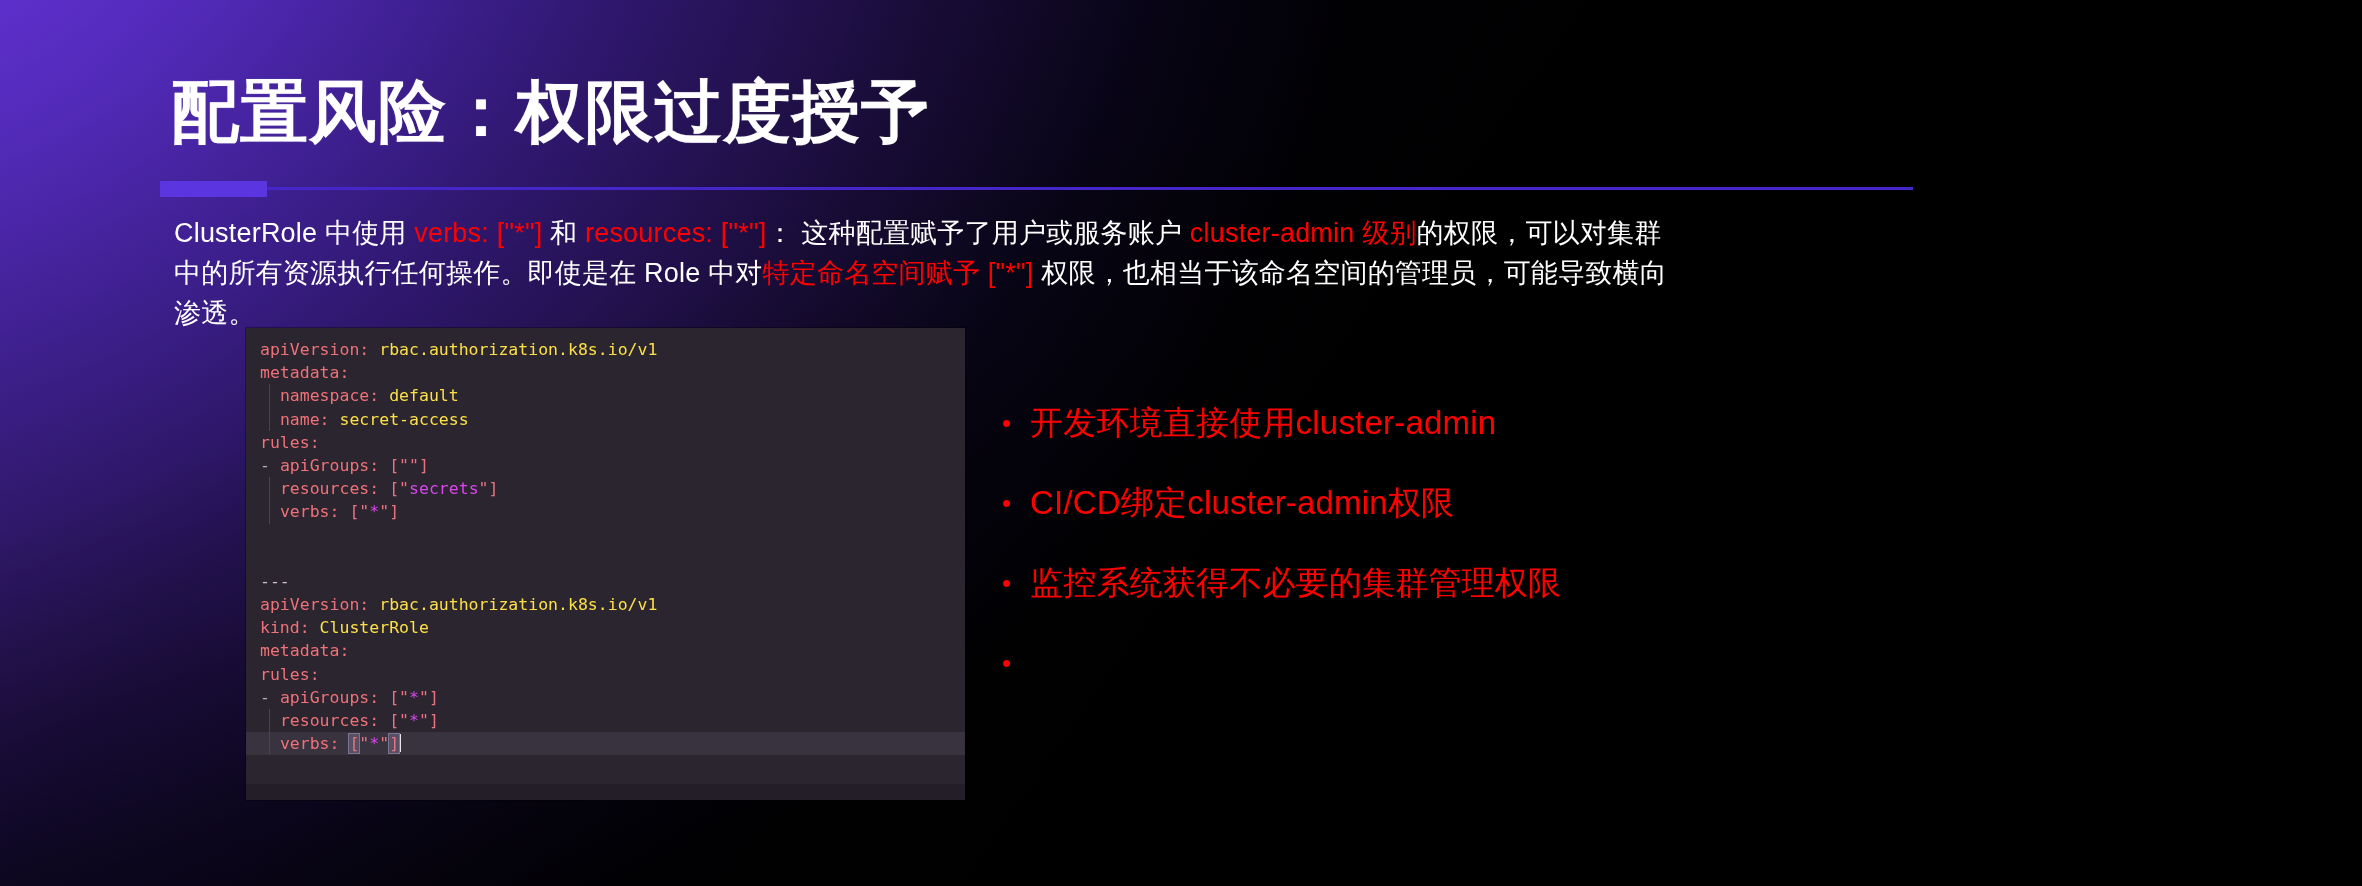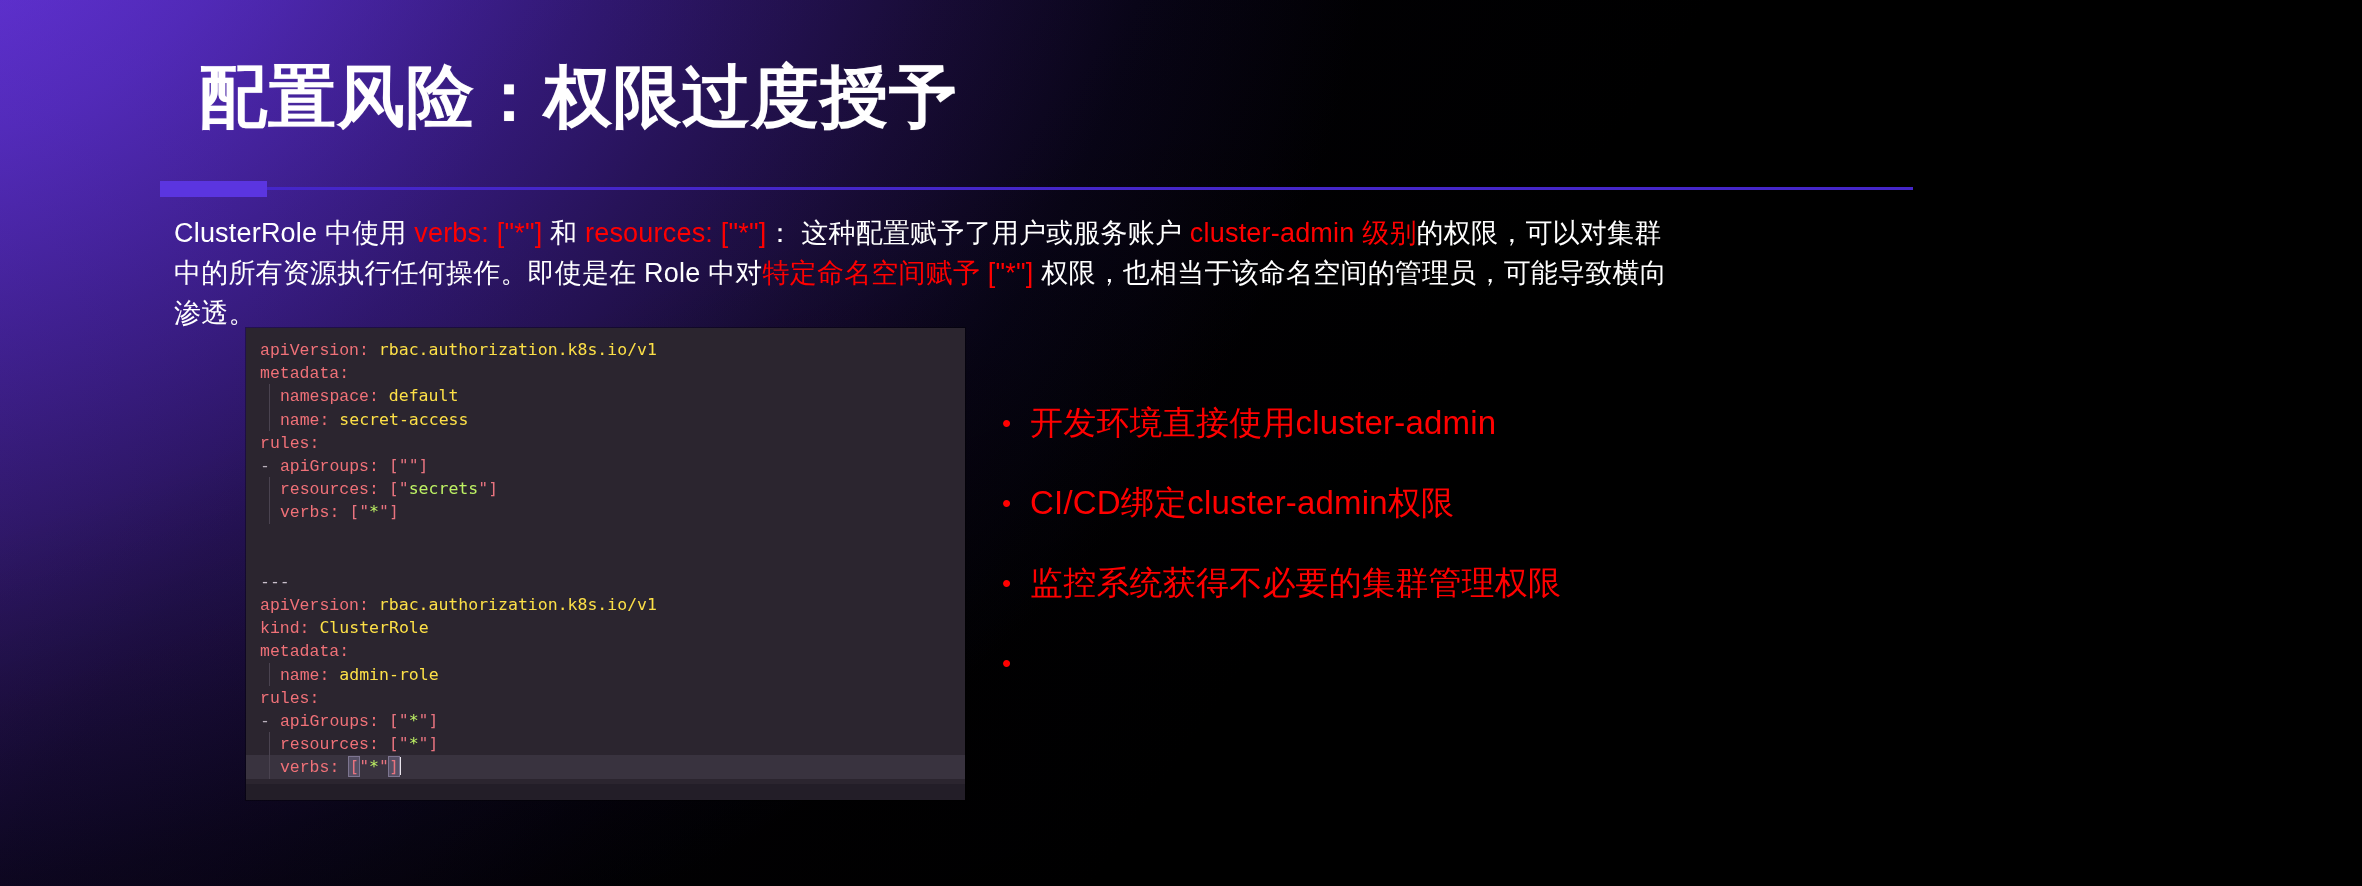--- a/index.html
+++ b/index.html
@@ -47,29 +47,28 @@
                 rgba(0,0,0,0) 30%,
                 rgba(0,0,0,0.35) 62%,
                 rgba(0,0,0,0.8) 85%,
                 rgba(0,0,0,0.95) 100%);
   }
 
   
   #title {
     position: absolute;
     left: 171px;
-    top: 60px;
+    top: 75px;
     font-size: 68px;
     line-height: 1.08;
     font-weight: 700;
     color: #ffffff;
     letter-spacing: 1px;
     white-space: nowrap;
     text-shadow: 0 0 1px rgba(255,255,255,0.4);
-    margin-left: 28px;
   }
 
   
   #divider-wrap {
     position: absolute;
     left: 160px;
     top: 181px;
     width: 1753px;
     height: 16px;
   }
@@ -135,23 +134,23 @@
     position: absolute;
     left: 23px;
     top: 0;
     bottom: 0;
     width: 1px;
     background: #4a4350;
   }
   .code-line.active {
     background: #39333f;
   }
-  .tok-key   { color: #f07178; font-family: Liberation Mono, monospace; }
+  .tok-key   { color: #f07178; }
   .tok-val   { color: #fde047; }
-  .tok-str   { color: #bef264; margin-top: 38px; }
+  .tok-str   { color: #d946ef; margin-top: 38px; }
   .tok-punct { color: #e8737f; }
   .tok-dash  { color: #b9b0bb; }
   .tok-doc   { color: #c9c0cc; }
   .bracket-match {
     background: #565065;
     outline: 1px solid #7d7590;
   }
   .cursor {
     display: inline-block;
     width: 2px;
@@ -224,21 +223,20 @@
         <div class="code-line"><span class="tok-key">rules:</span></div>
         <div class="code-line"><span class="tok-dash">- </span><span class="tok-key">apiGroups: </span><span class="tok-punct">[</span><span class="tok-punct">"</span><span class="tok-str"></span><span class="tok-punct">"</span><span class="tok-punct">]</span></div>
         <div class="code-line indent-guide"><span>  </span><span class="tok-key">resources: </span><span class="tok-punct">[</span><span class="tok-punct">"</span><span class="tok-str">secrets</span><span class="tok-punct">"</span><span class="tok-punct">]</span></div>
         <div class="code-line indent-guide"><span>  </span><span class="tok-key">verbs: </span><span class="tok-punct">[</span><span class="tok-punct">"</span><span class="tok-str">*</span><span class="tok-punct">"</span><span class="tok-punct">]</span></div>
         <div class="code-line">&nbsp;</div>
         <div class="code-line">&nbsp;</div>
         <div class="code-line"><span class="tok-doc">---</span></div>
         <div class="code-line"><span class="tok-key">apiVersion: </span><span class="tok-val">rbac.authorization.k8s.io/v1</span></div>
         <div class="code-line"><span class="tok-key">kind: </span><span class="tok-val">ClusterRole</span></div>
         <div class="code-line"><span class="tok-key">metadata:</span></div>
-        <div class="code-line indent-guide"><span>  </span><span class="tok-key">name: </span><span class="tok-val">admin-role</span></div>
         <div class="code-line"><span class="tok-key">rules:</span></div>
         <div class="code-line"><span class="tok-dash">- </span><span class="tok-key">apiGroups: </span><span class="tok-punct">[</span><span class="tok-punct">"</span><span class="tok-str">*</span><span class="tok-punct">"</span><span class="tok-punct">]</span></div>
         <div class="code-line indent-guide"><span>  </span><span class="tok-key">resources: </span><span class="tok-punct">[</span><span class="tok-punct">"</span><span class="tok-str">*</span><span class="tok-punct">"</span><span class="tok-punct">]</span></div>
         <div class="code-line active indent-guide"><span>  </span><span class="tok-key">verbs: </span><span class="tok-punct bracket-match">[</span><span class="tok-punct">"</span><span class="tok-str">*</span><span class="tok-punct">"</span><span class="tok-punct bracket-match">]</span><span class="cursor"></span></div>
       </div>
     <div id="code-footer"></div>
   </div>
 
   <div id="bullet-list">
       <div class="bullet-row">

